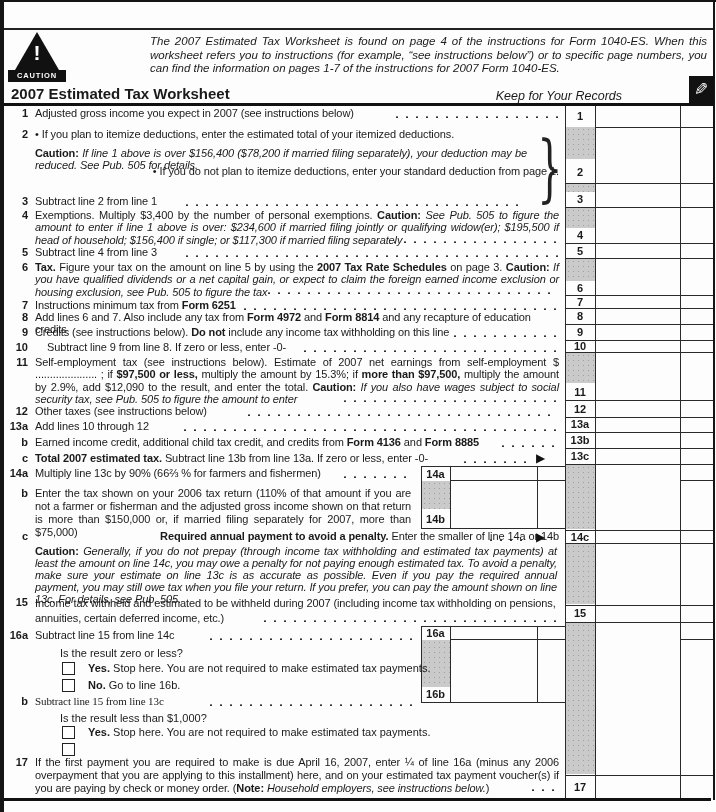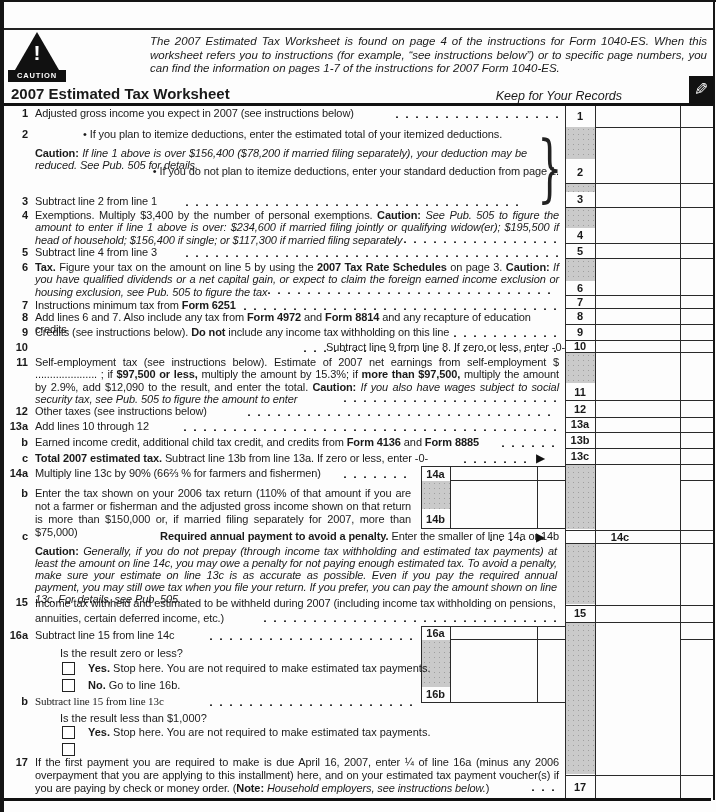--- a/index.html
+++ b/index.html
@@ -143,21 +143,21 @@
   <div class="abs gnum" style="top:282px;">6</div>
   <div class="abs gnum" style="top:296px;">7</div>
   <div class="abs gnum" style="top:310px;">8</div>
   <div class="abs gnum" style="top:326px;">9</div>
   <div class="abs gnum" style="top:340px;">10</div>
   <div class="abs gnum" style="top:386px;">11</div>
   <div class="abs gnum" style="top:403px;">12</div>
   <div class="abs gnum" style="top:418px;">13a</div>
   <div class="abs gnum" style="top:434px;">13b</div>
   <div class="abs gnum" style="top:450px;">13c</div>
-  <div class="abs gnum" style="top:531px;margin-left:40px;">14c</div>
+  <div class="abs gnum" style="top:531px;">14c</div>
   <div class="abs gnum" style="top:607px;">15</div>
   <div class="abs gnum" style="top:781px;">17</div>
   <div class="abs inum" style="top:468px;">14a</div>
   <div class="abs inum" style="top:513px;">14b</div>
   <div class="abs inum" style="top:627px;">16a</div>
   <div class="abs inum" style="top:688px;">16b</div>
 
   <div class="abs entry" style="left:596px;top:107px;width:116px;height:19px;"></div>
   <div class="abs entry" style="left:596px;top:160px;width:116px;height:22px;"></div>
   <div class="abs entry" style="left:596px;top:192px;width:116px;height:14px;"></div>
@@ -198,32 +198,32 @@
   <div class="abs lnum" style="top:452px;">c</div>
   <div class="abs lnum" style="top:467px;">14a</div>
   <div class="abs lnum" style="top:487px;">b</div>
   <div class="abs lnum" style="top:530px;">c</div>
   <div class="abs lnum" style="top:596px;">15</div>
   <div class="abs lnum" style="top:629px;">16a</div>
   <div class="abs lnum" style="top:695px;">b</div>
   <div class="abs lnum" style="top:756px;">17</div>
 
   <div class="abs ltext" style="left:35px;top:107px;width:524px;text-align:left;"><span class="sg-n">Adjusted gross income you expect in 2007 (see instructions below)</span></div>
-  <div class="abs ltext" style="left:35px;top:128px;width:524px;text-align:left;margin-left:48px;"><span class="sg-n">• If you plan to itemize deductions, enter the estimated total of your itemized deductions.</span></div>
+  <div class="abs ltext" style="left:35px;top:128px;width:524px;text-align:left;"><span class="sg-n">• If you plan to itemize deductions, enter the estimated total of your itemized deductions.</span></div>
   <div class="abs ltext" style="left:35px;top:147px;width:492px;"><span class="sg-b">Caution: </span><span class="sg-i">If line 1 above is over $156,400 ($78,200 if married filing separately), your deduction may be reduced. See Pub. 505 for details.</span></div>
   <div class="abs ltext" style="left:35px;top:165px;width:524px;text-align:right;"><span class="sg-n">• If you do not plan to itemize deductions, enter your standard deduction from page 1.</span></div>
   <div class="abs brace" style="left:527px;top:131px;">}</div>
   <div class="abs ltext" style="left:35px;top:195px;width:524px;text-align:left;"><span class="sg-n">Subtract line 2 from line 1</span></div>
   <div class="abs ltext" style="left:35px;top:209px;width:524px;"><span class="sg-n">Exemptions. Multiply $3,400 by the number of personal exemptions. </span><span class="sg-b">Caution: </span><span class="sg-i">See Pub. 505 to figure the amount to enter if line 1 above is over: $234,600 if married filing jointly or qualifying widow(er); $195,500 if head of household; $156,400 if single; or $117,300 if married filing separately</span></div>
   <div class="abs ltext" style="left:35px;top:246px;width:524px;text-align:left;"><span class="sg-n">Subtract line 4 from line 3</span></div>
   <div class="abs ltext" style="left:35px;top:261px;width:524px;"><span class="sg-b">Tax. </span><span class="sg-n">Figure your tax on the amount on line 5 by using the </span><span class="sg-b">2007 Tax Rate Schedules</span><span class="sg-n"> on page 3. </span><span class="sg-b">Caution: </span><span class="sg-i">If you have qualified dividends or a net capital gain, or expect to claim the foreign earned income exclusion or housing exclusion, see Pub. 505 to figure the tax</span></div>
   <div class="abs ltext" style="left:35px;top:299px;width:524px;text-align:left;"><span class="sg-n">Instructions minimum tax from </span><span class="sg-b">Form 6251</span></div>
   <div class="abs ltext" style="left:35px;top:311px;width:524px;text-align:left;"><span class="sg-n">Add lines 6 and 7. Also include any tax from </span><span class="sg-b">Form 4972</span><span class="sg-n"> and </span><span class="sg-b">Form 8814</span><span class="sg-n"> and any recapture of education credits</span></div>
   <div class="abs ltext" style="left:35px;top:326px;width:524px;text-align:left;"><span class="sg-n">Credits (see instructions below). </span><span class="sg-b">Do not</span><span class="sg-n"> include any income tax withholding on this line</span></div>
-  <div class="abs ltext" style="left:41px;top:341px;width:524px;text-align:right;"><span class="sg-n">Subtract line 9 from line 8. If zero or less, enter -0-</span></div>
+  <div class="abs ltext" style="left:47px;top:341px;width:524px;text-align:left;"><span class="sg-n">Subtract line 9 from line 8. If zero or less, enter -0-</span></div>
   <div class="abs ltext" style="left:35px;top:356px;width:524px;"><span class="sg-n">Self-employment tax (see instructions below). Estimate of 2007 net earnings from self-employment $ ..................... ; if </span><span class="sg-b">$97,500 or less,</span><span class="sg-n"> multiply the amount by 15.3%; if </span><span class="sg-b">more than $97,500,</span><span class="sg-n"> multiply the amount by 2.9%, add $12,090 to the result, and enter the total. </span><span class="sg-b">Caution: </span><span class="sg-i">If you also have wages subject to social security tax, see Pub. 505 to figure the amount to enter</span></div>
   <div class="abs ltext" style="left:35px;top:405px;width:524px;text-align:left;"><span class="sg-n">Other taxes (see instructions below)</span></div>
   <div class="abs ltext" style="left:35px;top:420px;width:524px;text-align:left;"><span class="sg-n">Add lines 10 through 12</span></div>
   <div class="abs ltext" style="left:35px;top:436px;width:524px;text-align:left;"><span class="sg-n">Earned income credit, additional child tax credit, and credits from </span><span class="sg-b">Form 4136</span><span class="sg-n"> and </span><span class="sg-b">Form 8885</span></div>
   <div class="abs ltext" style="left:35px;top:452px;width:524px;text-align:left;"><span class="sg-b">Total 2007 estimated tax. </span><span class="sg-n">Subtract line 13b from line 13a. If zero or less, enter -0-</span></div>
   <div class="abs ltext" style="left:35px;top:467px;width:378px;text-align:left;"><span class="sg-n">Multiply line 13c by 90% (66⅔ % for farmers and fishermen)</span></div>
   <div class="abs ltext" style="left:35px;top:487px;width:376px;line-height:13px;"><span class="sg-n">Enter the tax shown on your 2006 tax return (110% of that amount if you are not a farmer or fisherman and the adjusted gross income shown on that return is more than $150,000 or, if married filing separately for 2007, more than $75,000)</span></div>
   <div class="abs ltext" style="left:35px;top:530px;width:524px;text-align:right;"><span class="sg-b">Required annual payment to avoid a penalty. </span><span class="sg-n">Enter the smaller of line 14a or 14b</span></div>
   <div class="abs ltext" style="left:35px;top:545px;width:522px;line-height:12px;"><span class="sg-b">Caution: </span><span class="sg-i">Generally, if you do not prepay (through income tax withholding and estimated tax payments) at least the amount on line 14c, you may owe a penalty for not paying enough estimated tax. To avoid a penalty, make sure your estimate on line 13c is as accurate as possible. Even if you pay the required annual payment, you may still owe tax when you file your return. If you prefer, you can pay the amount shown on line 13c. For details, see Pub. 505.</span></div>
   <div class="abs ltext" style="left:35px;top:596px;width:524px;line-height:15px;text-align:left;"><span class="sg-n">Income tax withheld and estimated to be withheld during 2007 (including income tax withholding on pensions, annuities, certain deferred income, etc.)</span></div>

